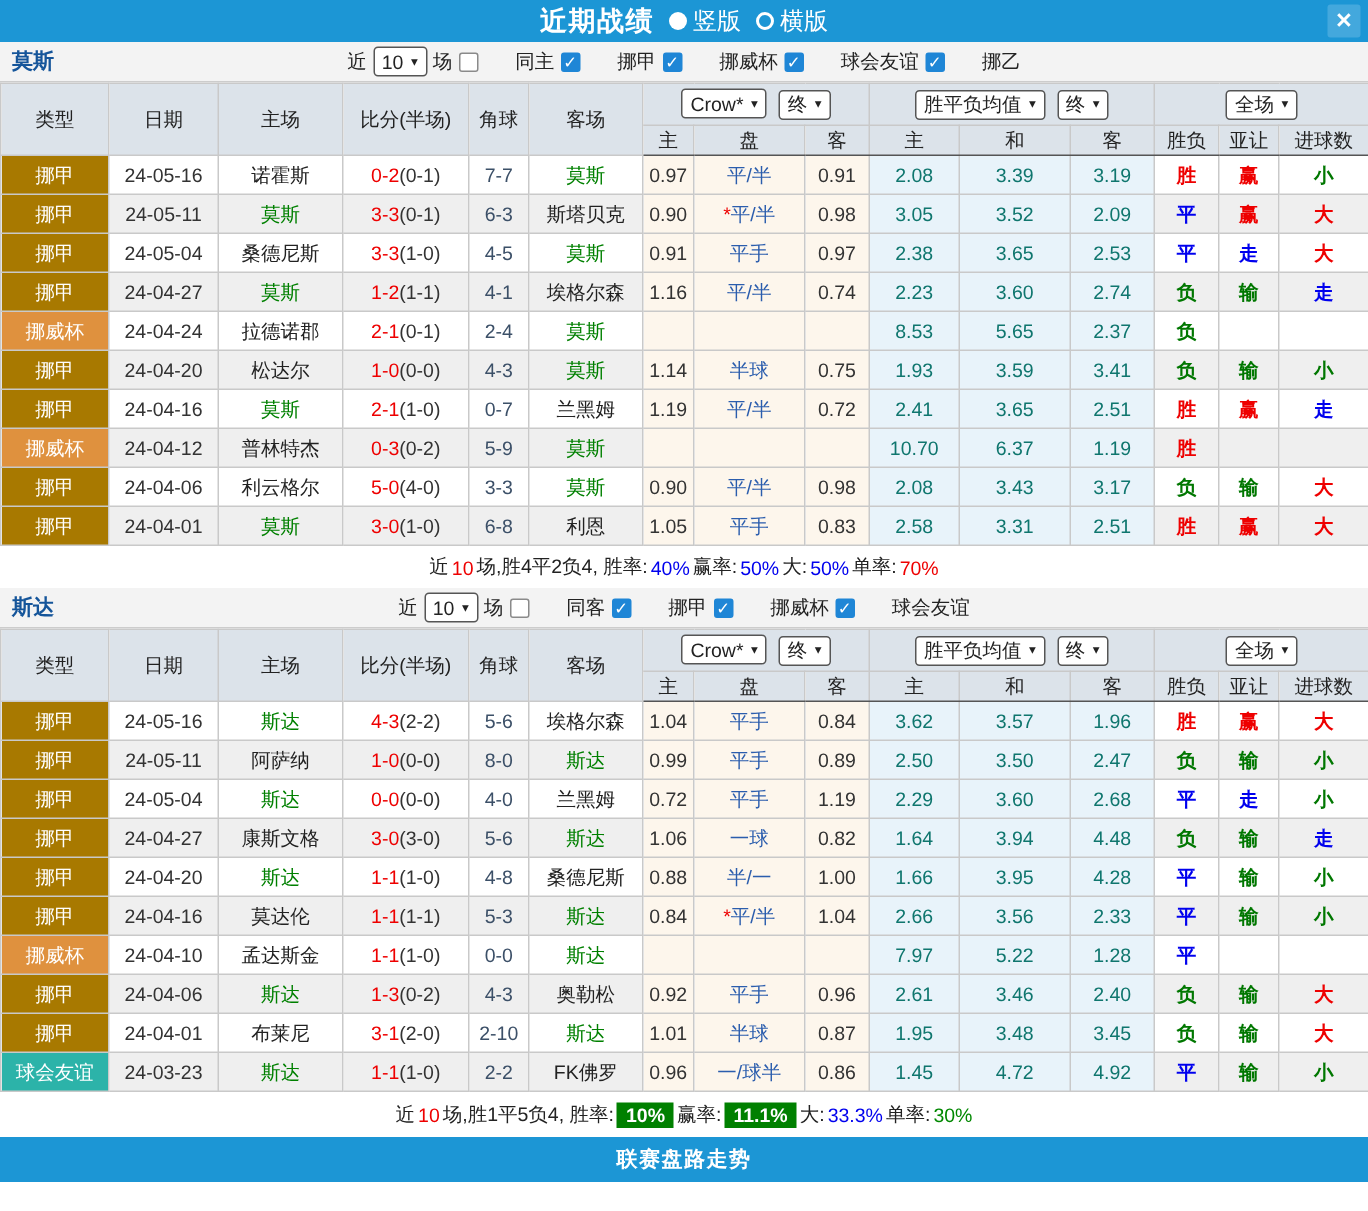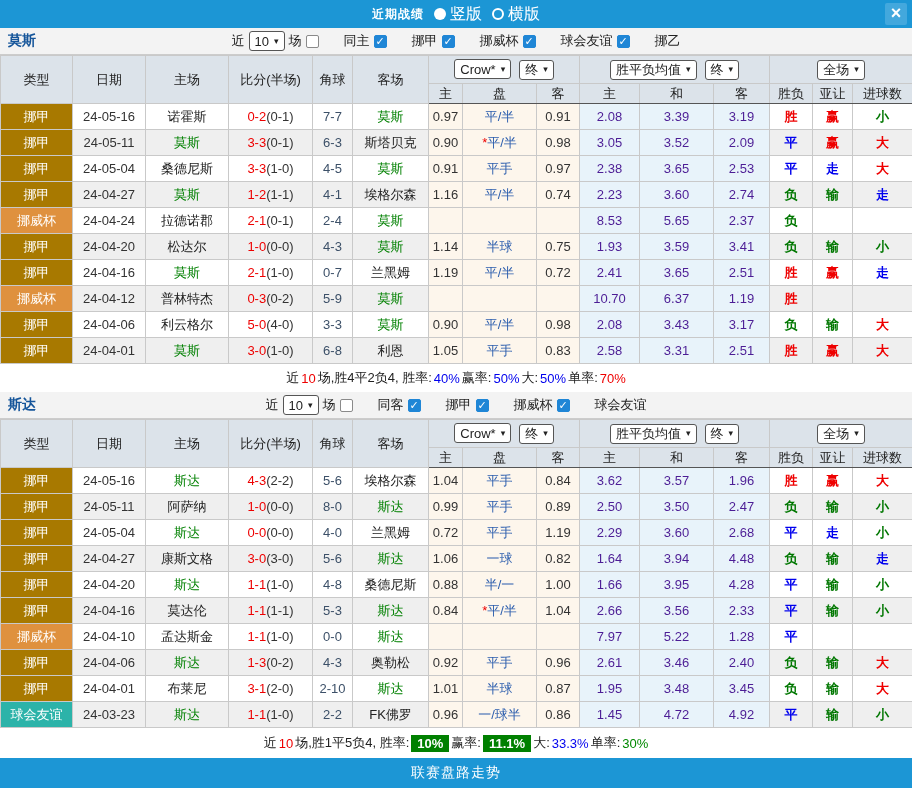--- a/index.html
+++ b/index.html
@@ -7,21 +7,21 @@
   body {
     width:912px; height:807px; overflow:hidden; background:#fff;
     font-family:"Liberation Sans","DejaVu Sans",sans-serif;
     font-size:13px; color:#222;
   }
   
   .title-bar{
     height:28px; background:#1c96d5; position:relative;
     display:flex; align-items:center; justify-content:center; color:#fff;
   }
-  .title{ font-weight:bold; font-size:12px; letter-spacing:1px; }
+  .title{ font-weight:bold; font-size:18px; letter-spacing:1px; }
   .radio{ width:12px; height:12px; border-radius:50%; display:inline-block;
           margin:0 4px 0 10px; vertical-align:middle; }
   .radio.selected{ background:#fff; }
   .radio.unselected{ border:2px solid #fff; }
   .radio-label{ font-size:16px; }
   .close-btn{
     position:absolute; right:5px; top:3px; width:22px; height:22px;
     background:#43a8dd; color:#fff; font-size:18px; line-height:21px;
     text-align:center; font-weight:bold; border-radius:2px; cursor:pointer;
   }
@@ -58,35 +58,35 @@
   td.c-type{ color:#fff; }
   td.c-date{ color:#333; }
   td.c-team{ color:#222; }
   td.c-team.self{ color:#008000; }
   .c-score .ft{ color:#ee0000; }
   .c-score .ht{ color:#333; }
   td.c-corner{ color:#3c5068; }
   td.c-crow, tr.alt td.c-crow{ background:#fdf6ec; color:#333; }
   td.c-handicap, tr.alt td.c-handicap{ color:#2b5dad; }
   .c-handicap .star{ color:#ee0000; }
-  td.c-avg, tr.alt td.c-avg{ background:#e8f3fa; color:#4c1d95; }
+  td.c-avg, tr.alt td.c-avg{ background:#e8f3fa; color:#0f766e; }
   td.c-res{ font-weight:bold; }
   
   .summary{ height:28px; display:flex; align-items:center; justify-content:center; color:#222; }
   .summary .red{ color:#ee0000; }
   .pct-blue{ color:#0000ee; }
   .pct-red{ color:#ee0000; }
   .pct-green{ color:#008800; }
   .pct-badge{ background:#008000; color:#fff; font-weight:bold; padding:1px 6px; margin:0 2px; }
   .summary .seg{ margin:0 1px; }
   .summary2{ height:30px; }
   
   .footer-bar{
     height:30px; background:#1c96d5; color:#fff; display:flex; align-items:center;
-    justify-content:center; font-weight:normal; font-size:14px; letter-spacing:1px;
+    justify-content:center; font-weight:bold; font-size:14px; letter-spacing:1px;
   }
 </style>
 </head>
 <body>
 
 <div class="app">
 
   <div class="title-bar">
     <span class="title">近期战绩</span>
     <span class="radio selected"></span>

